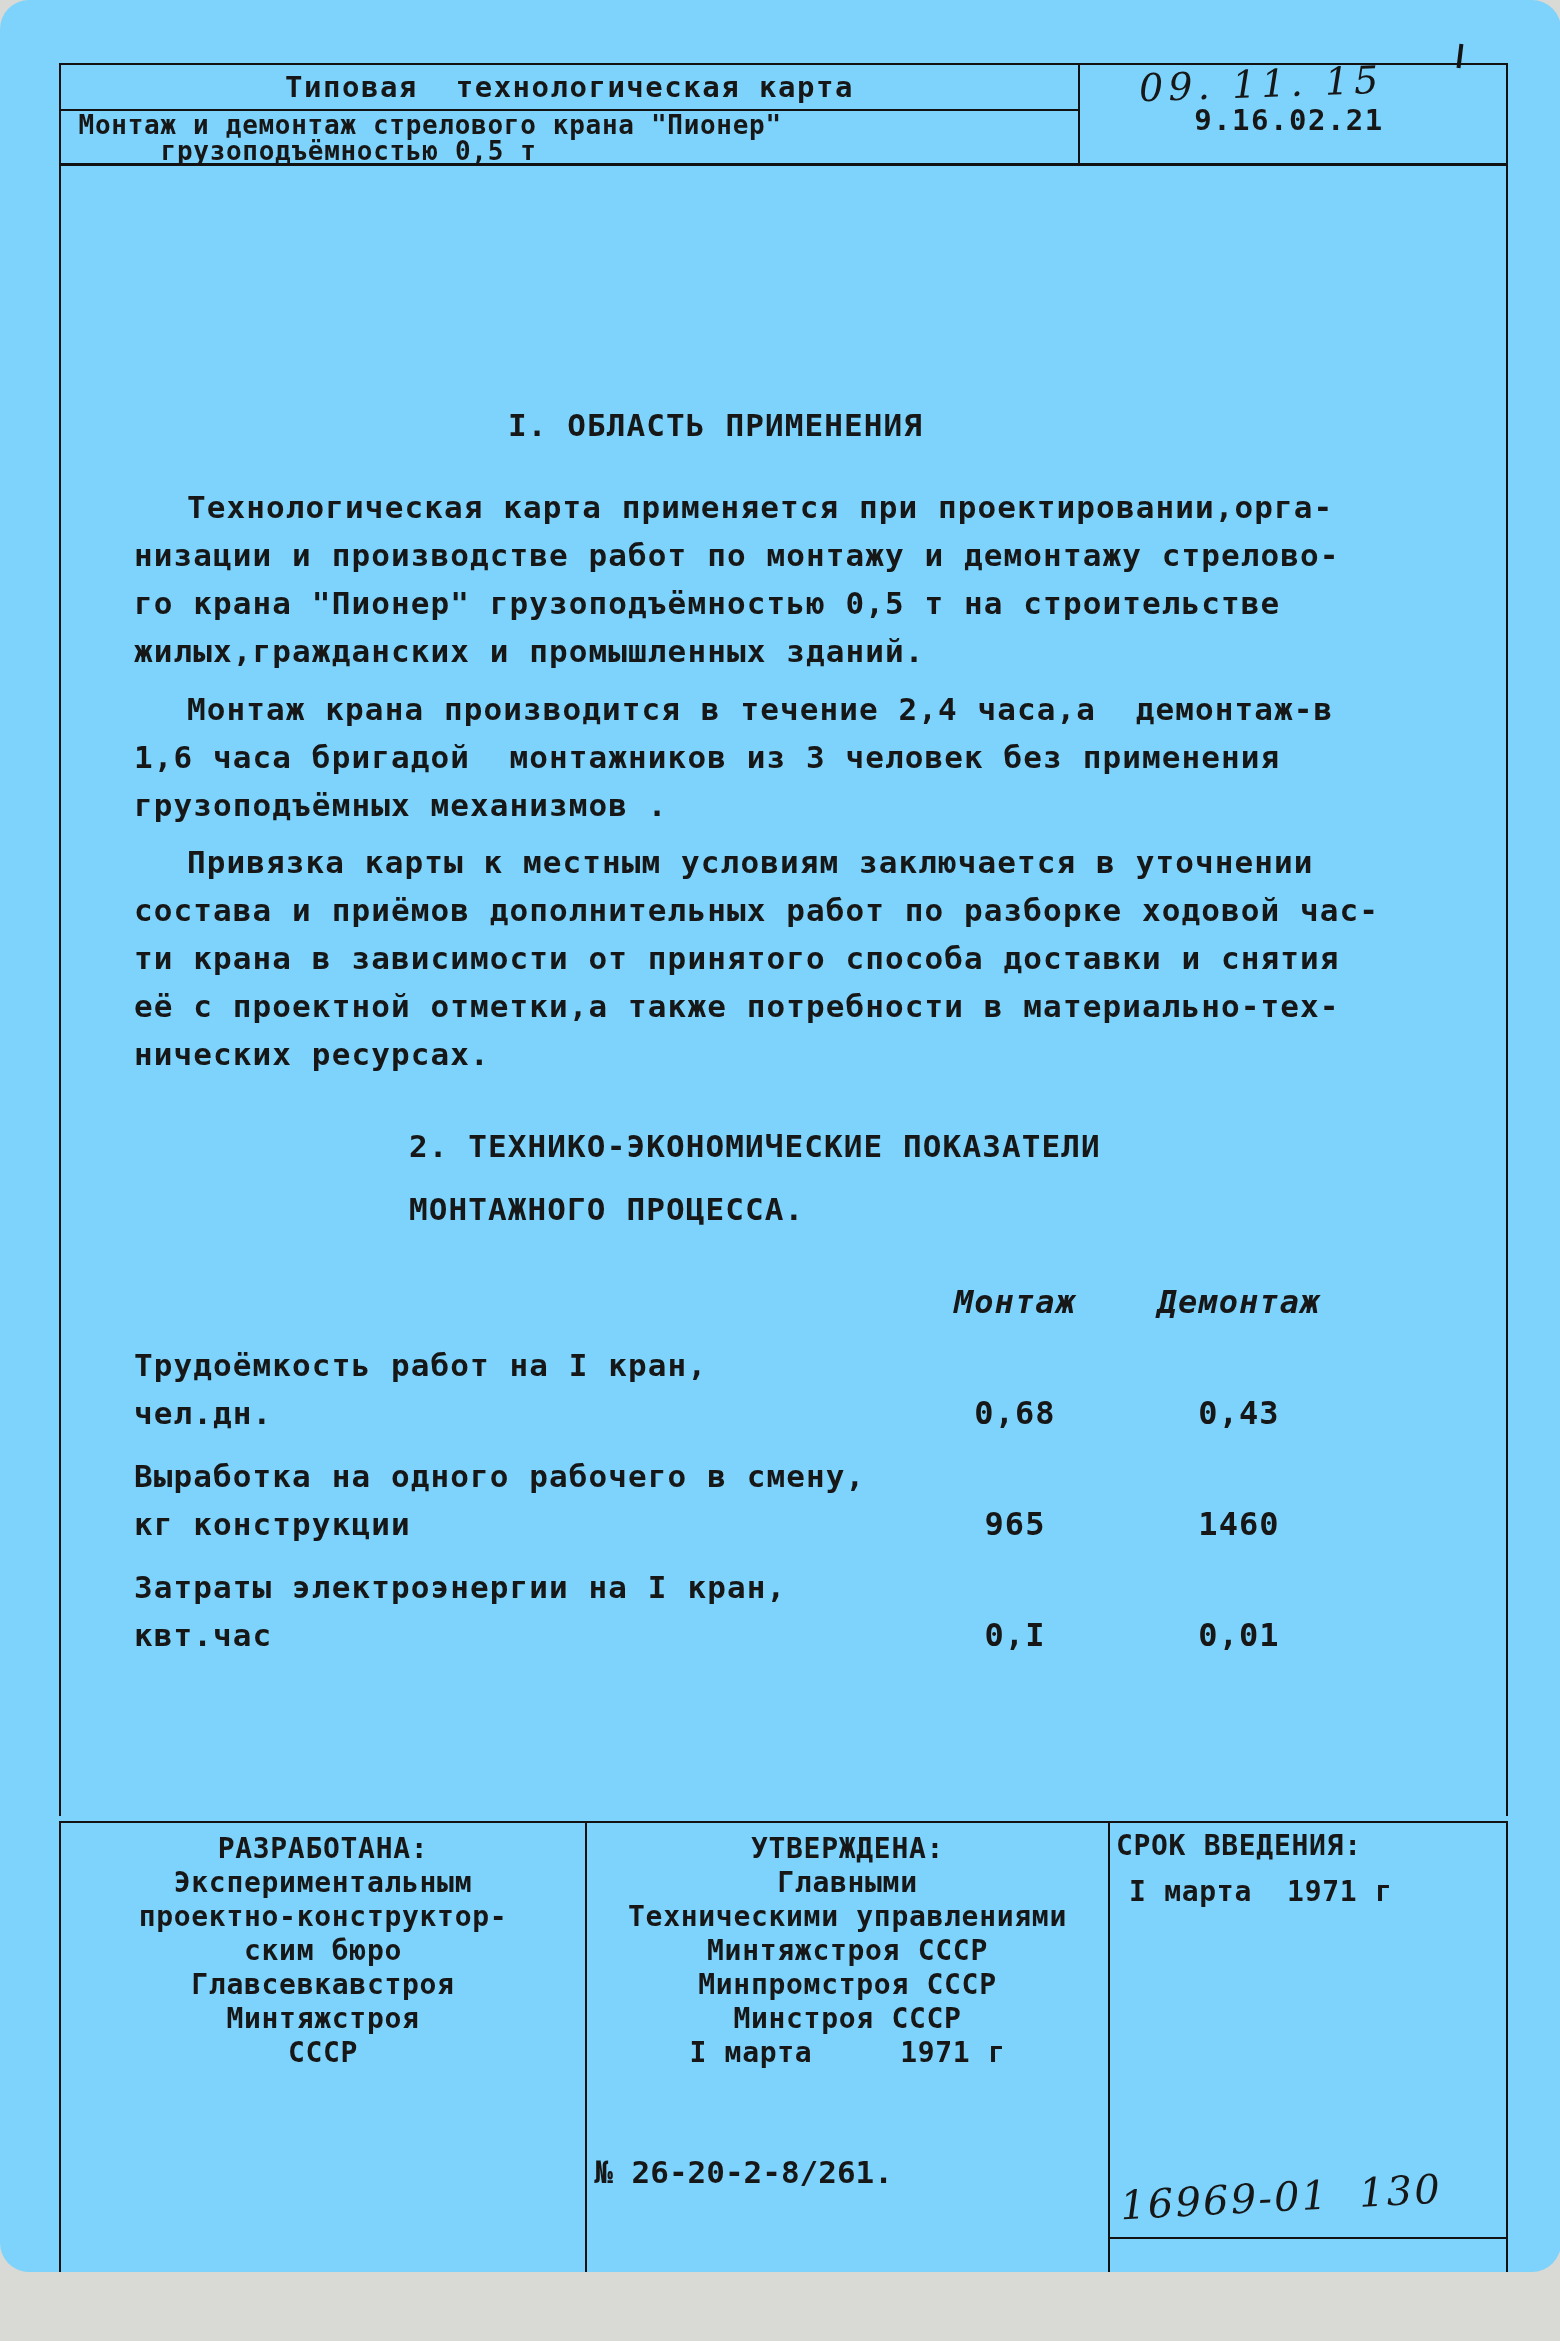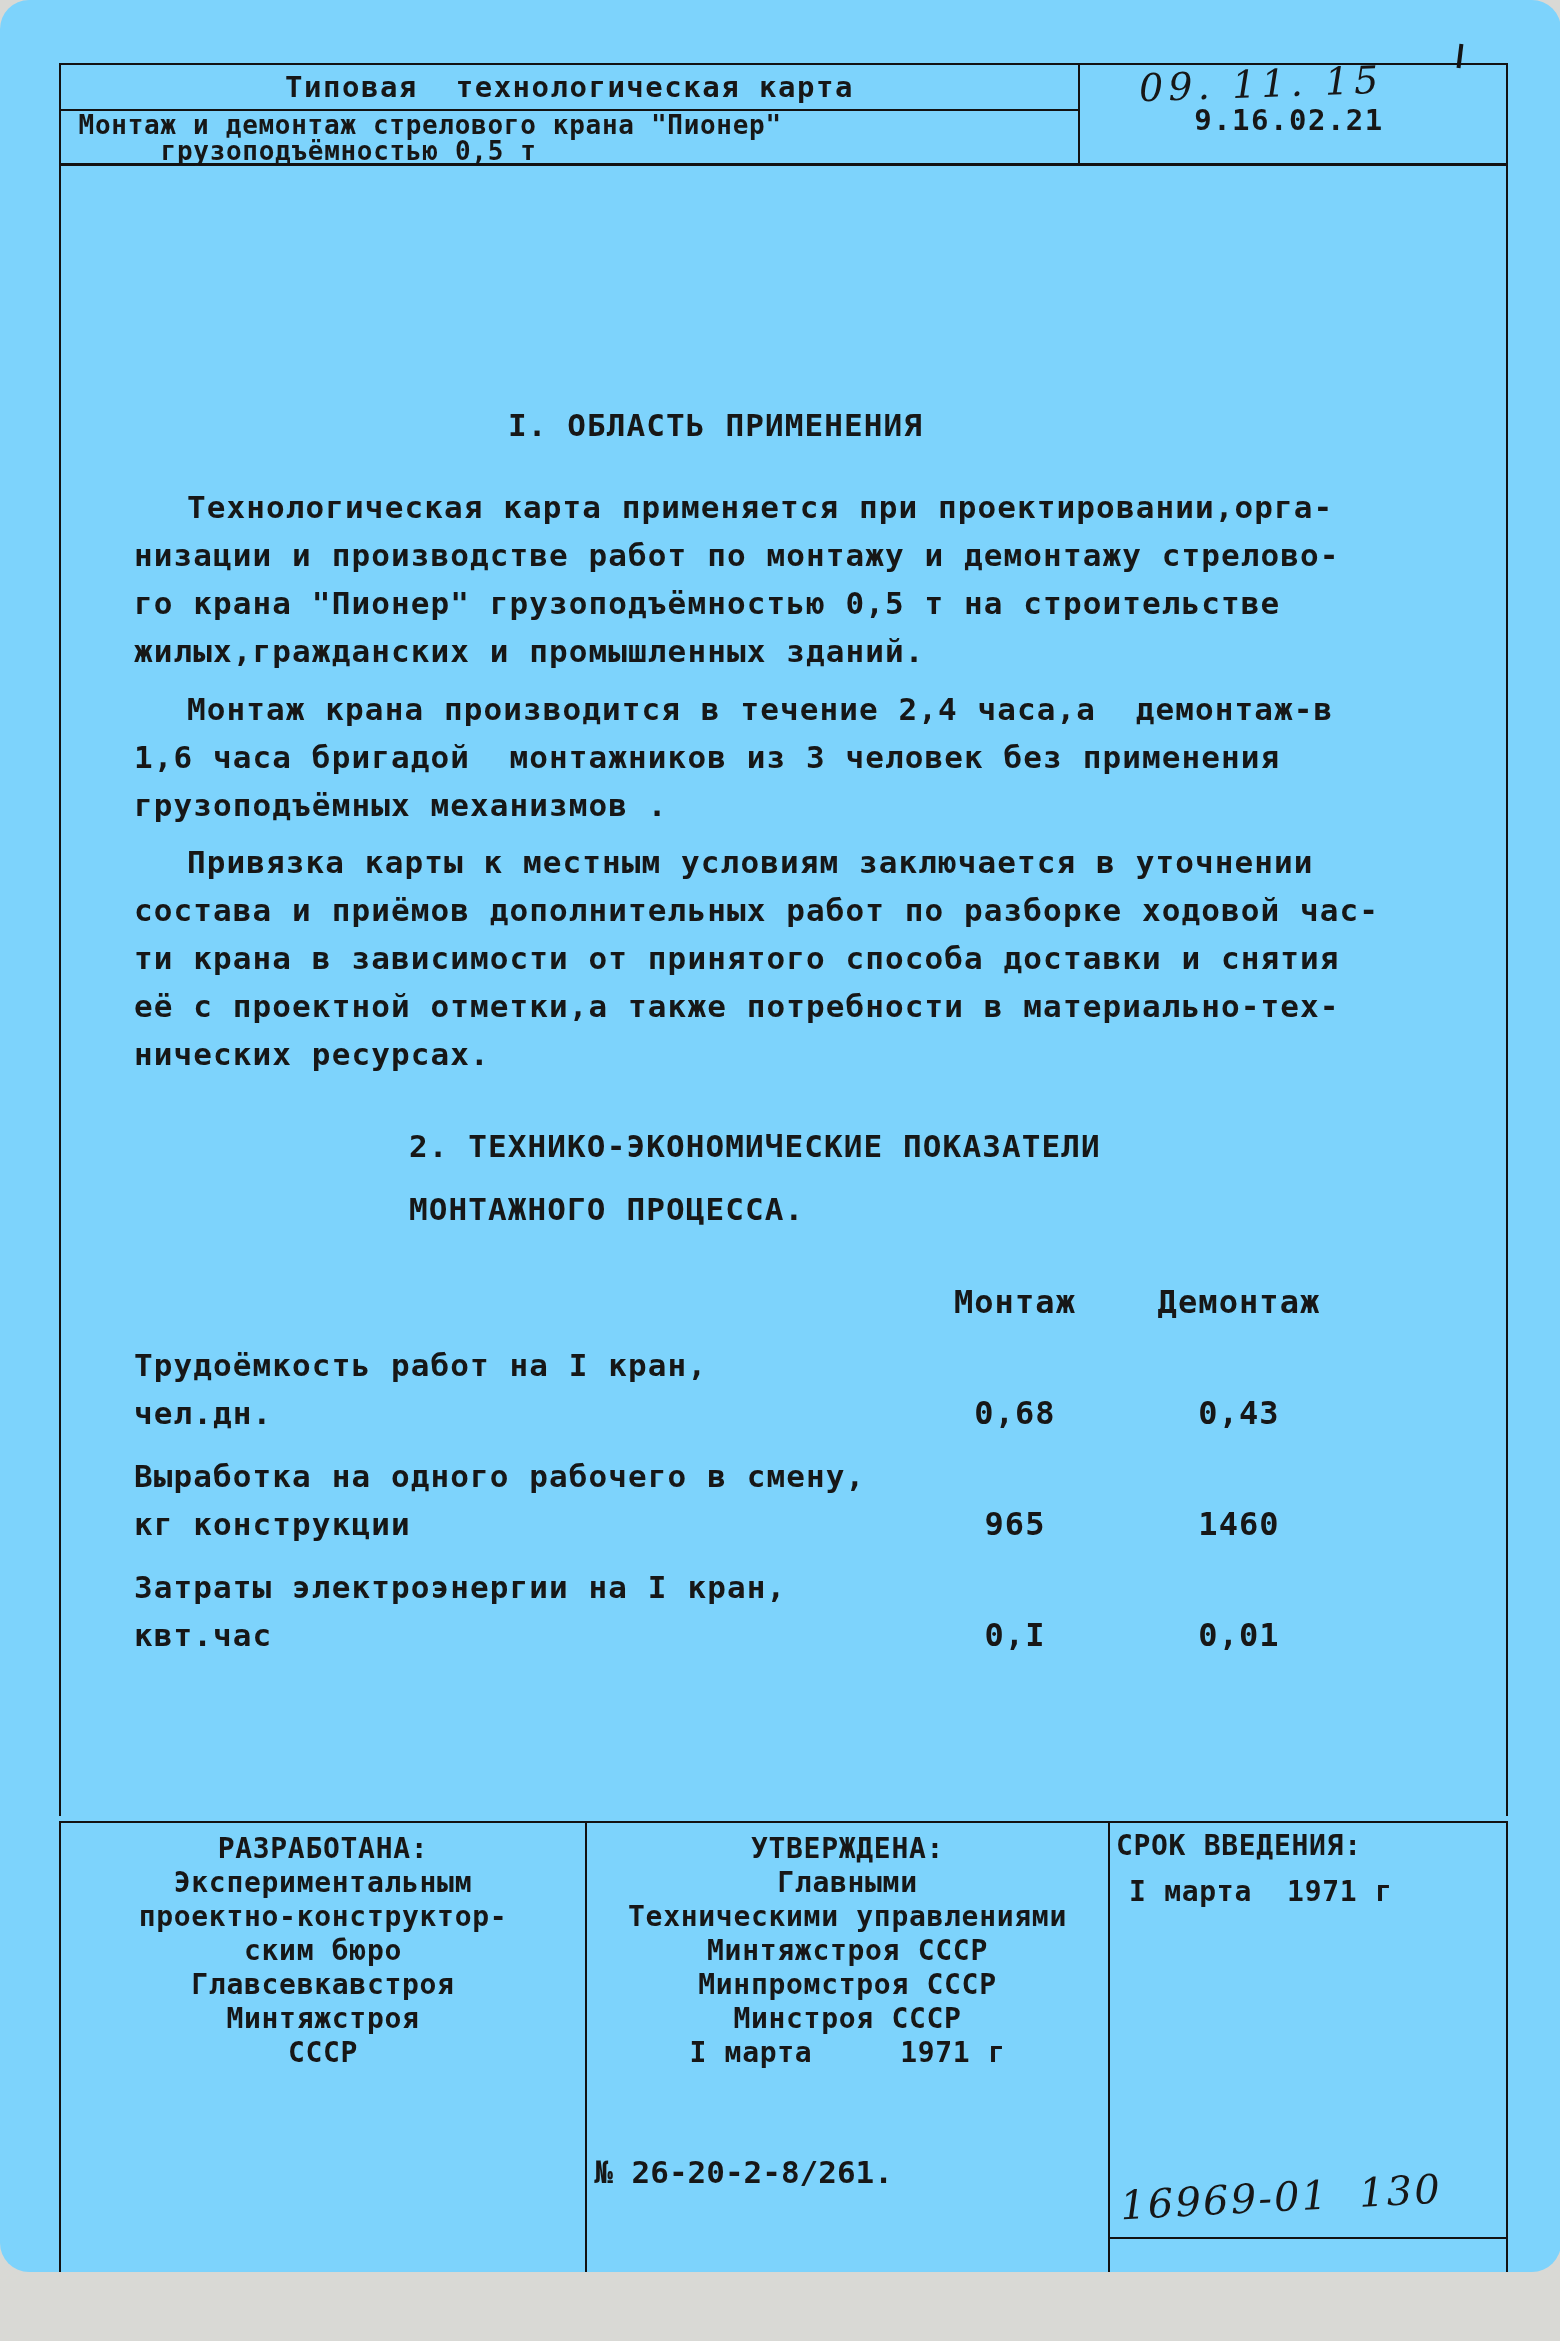--- a/index.html
+++ b/index.html
@@ -25,21 +25,21 @@
   .typed-code { position:absolute; left:0; right:8px; top:38px; text-align:center; font-size:29px; letter-spacing:1.5px; }
 
   
   .main-box { position:absolute; left:59px; top:163px; width:1449px; height:1653px; border:2.9px solid #121212; border-bottom:none; padding:0 51px 0 73px; font-size:31px; line-height:48px; letter-spacing:1.1px; }
   .h1 { margin:236px 0 0 374px; line-height:48px; }
   .para { text-indent:53px; }
   .p1 { margin-top:34px; }
   .p2 { margin-top:10.3px; }
   .p3 { margin-top:8.8px; }
   .h2 { margin:37px 0 0 275px; line-height:63px; }
-  .ind-header { display:flex; align-items:flex-start; margin-top:37px; }
+  .ind-header { display:flex; align-items:flex-start; margin-top:37px;font-style:italic; }
   .ind-row { display:flex; align-items:flex-end; margin-top:15px; }
   .ind-row:first-of-type { margin-top:5.9px; }
   .ind-label { width:778px; }
   .ind-val { width:206px; text-align:center; font-size:32px; }
   .ind-val.v2 { width:242px; }
 
   
   .footer-box { position:absolute; left:59px; top:1821px; width:1449px; height:463px; border:2.9px solid #121212; display:flex; font-size:28px; line-height:34px; letter-spacing:0.7px; }
   .f-cell { padding-top:8.8px; }
   .f-cell1 { width:526px; border-right:2.9px solid #121212; text-align:center; }

